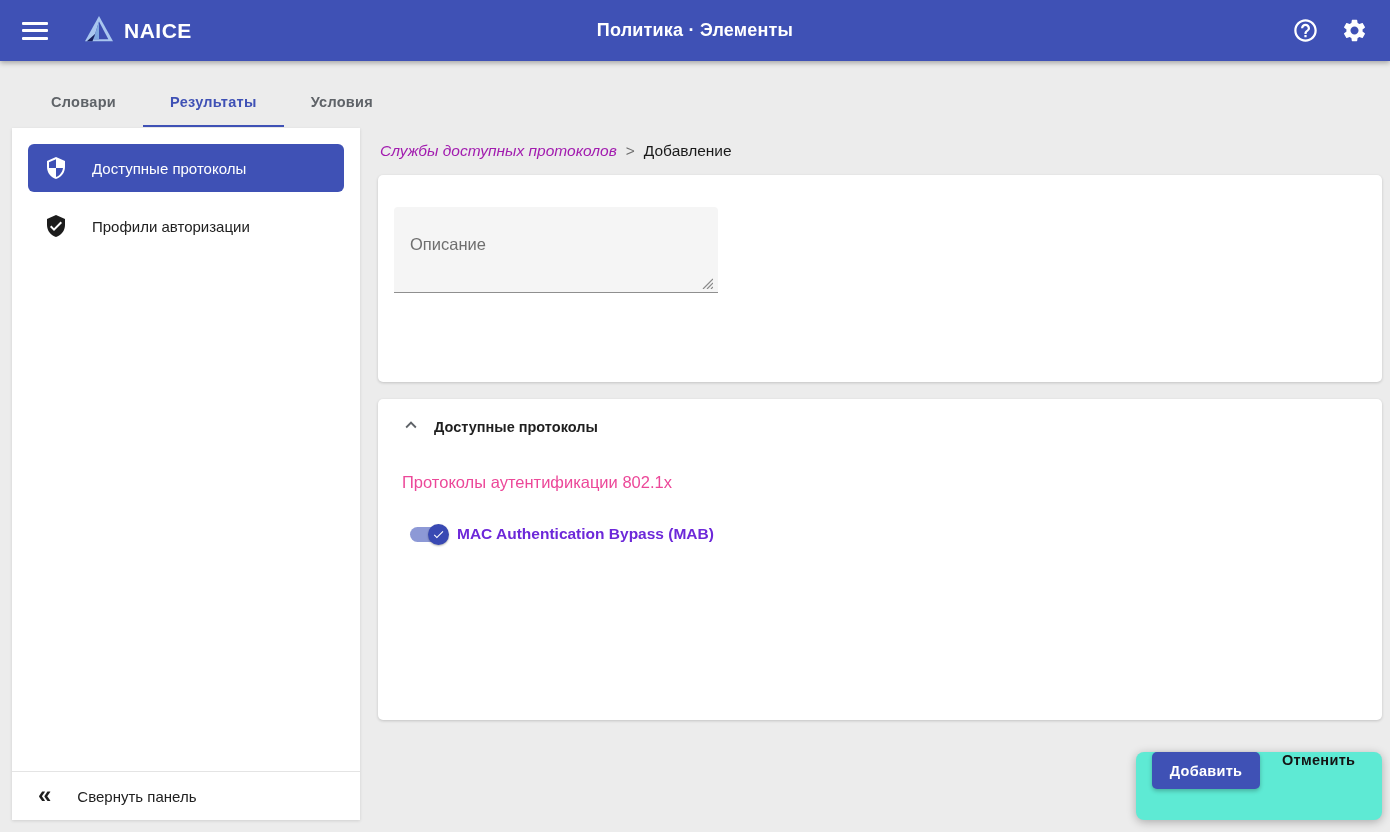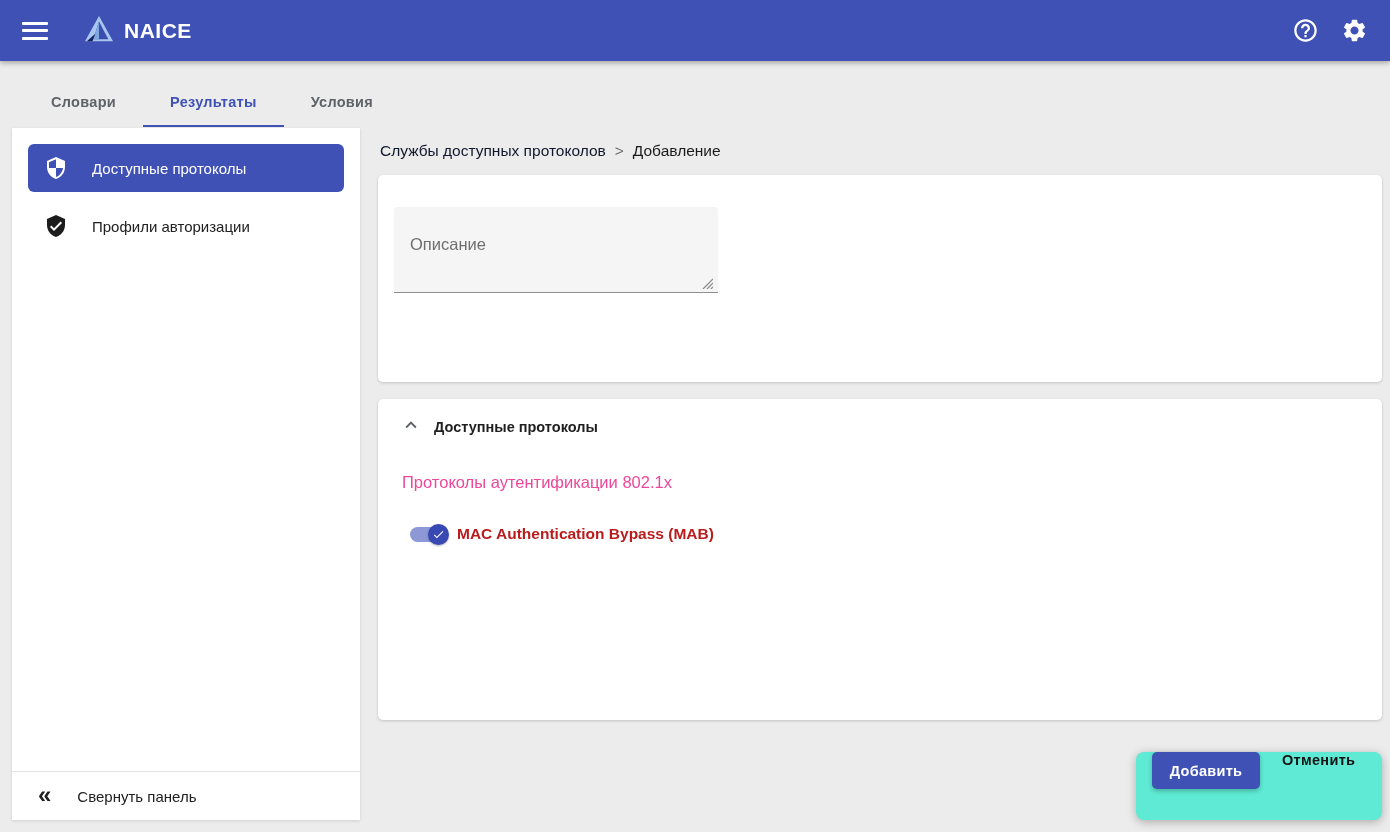--- a/index.html
+++ b/index.html
@@ -58,21 +58,21 @@
     position:absolute; bottom:0; left:0; width:100%; height:49px;
     border-top:1px solid #e4e4e4; display:flex; align-items:center;
     padding-left:26px; gap:26px; cursor:pointer; background:#fff;
   }
   .collapse-chevrons { font-size:24px; font-weight:bold; color:#1f1f1f; line-height:1; margin-top:-3px; }
   .collapse-label { font-size:15px; color:#212121;text-align:center; }
 
   
   .main { position:absolute; left:378px; top:128px; width:1004px; }
   .breadcrumb { margin:14px 0 0 2px; font-size:15.5px; display:flex; gap:9px; align-items:center; }
-  .crumb-parent { color:#0f172a; }
+  .crumb-parent { color:#a21caf;font-style:italic; }
   .crumb-sep { color:#6e6e6e; }
   .crumb-current { color:#1a1a1a; }
 
   .card {
     background:#fff; border-radius:5px;
     box-shadow:0 1px 3px rgba(0,0,0,0.18);
     padding:16px;
   }
   .card-form { margin-top:15px; height:207px; }
 
@@ -106,21 +106,21 @@
   .checkbox-label { margin-left:24px; font-size:14.5px; color:#1c1c1c; letter-spacing:0.2px; }
 
   .toggle-row { margin-left:16px; margin-top:22px; height:40px; display:flex; align-items:center; }
   .toggle { position:relative; width:37px; height:15px; cursor:pointer; flex:none; }
   .toggle-track { position:absolute; inset:0; border-radius:8px; background:#8d99d6; }
   .toggle-thumb {
     position:absolute; right:-2px; top:-3px; width:21px; height:21px; border-radius:50%;
     background:#3949b3; display:flex; align-items:center; justify-content:center;
     box-shadow:0 1px 2px rgba(0,0,0,0.3);
   }
-  .toggle-label { margin-left:10px; font-size:15.5px; font-weight:bold; color:#b91c1c;text-align:right; }
+  .toggle-label { margin-left:10px; font-size:15.5px; font-weight:bold; color:#6d28d9;text-align:right; }
 
   
   .actions-card {
     position:absolute; right:8px; bottom:12px; width:246px; height:68px;
     background:#5eead4; border-radius:8px;
     box-shadow:0 2px 10px rgba(0,0,0,0.28);
     display:flex; align-items:flex-start; padding:0 14px 0 16px; gap:22px; z-index:30;
   }
   .btn-primary {
     width:108px; height:37px; border:none; border-radius:5px;
@@ -146,20 +146,21 @@
     <span class="icon">
       <svg width="30" height="28" viewBox="0 0 32 30">
         <polygon points="16,1 31,28 1,28" fill="#a9c6ef"></polygon>
         <polygon points="16,7 26,26 10,26" fill="#3c4db0"></polygon>
         <polygon points="16,7 16,26 10,26" fill="#7fa8e0"></polygon>
         <polygon points="3,28 12,20 9,28" fill="#16205c"></polygon>
       </svg>
     </span>
     <span class="brand-name">NAICE</span>
   </div>
+  <div class="app-title">Политика · Элементы</div>
   <div class="bar-actions">
     <span class="bar-icon">
       <svg width="27" height="27" viewBox="0 0 24 24" fill="#fff">
         <path d="M11 18h2v-2h-2v2zm1-16C6.48 2 2 6.48 2 12s4.48 10 10 10 10-4.48 10-10S17.52 2 12 2zm0 18c-4.41 0-8-3.59-8-8s3.59-8 8-8 8 3.59 8 8-3.59 8-8 8zm0-14c-2.21 0-4 1.79-4 4h2c0-1.1.9-2 2-2s2 .9 2 2c0 2-3 1.75-3 5h2c0-2.25 3-2.5 3-5 0-2.21-1.79-4-4-4z"></path>
       </svg>
     </span>
     <span class="bar-icon">
       <svg width="27" height="27" viewBox="0 0 24 24" fill="#fff">
         <path d="M19.14,12.94c0.04-0.3,0.06-0.61,0.06-0.94c0-0.32-0.02-0.64-0.07-0.94l2.03-1.58c0.18-0.14,0.23-0.41,0.12-0.61l-1.92-3.32c-0.12-0.22-0.37-0.29-0.59-0.22l-2.39,0.96c-0.5-0.38-1.03-0.7-1.62-0.94L14.4,2.81c-0.04-0.24-0.24-0.41-0.48-0.41h-3.84c-0.24,0-0.43,0.17-0.47,0.41L9.25,5.35C8.66,5.59,8.12,5.92,7.63,6.29L5.24,5.33c-0.22-0.08-0.47,0-0.59,0.22L2.74,8.87C2.62,9.08,2.66,9.34,2.86,9.48l2.03,1.58C4.84,11.36,4.8,11.69,4.8,12s0.02,0.64,0.07,0.94l-2.03,1.58c-0.18,0.14-0.23,0.41-0.12,0.61l1.92,3.32c0.12,0.22,0.37,0.29,0.59,0.22l2.39-0.96c0.5,0.38,1.03,0.7,1.62,0.94l0.36,2.54c0.05,0.24,0.24,0.41,0.48,0.41h3.84c0.24,0,0.44-0.17,0.47-0.41l0.36-2.54c0.59-0.24,1.13-0.56,1.62-0.94l2.39,0.96c0.22,0.08,0.47,0,0.59-0.22l1.92-3.32c0.12-0.22,0.07-0.47-0.12-0.61L19.14,12.94z M12,15.6c-1.98,0-3.6-1.62-3.6-3.6s1.62-3.6,3.6-3.6s3.6,1.62,3.6,3.6S13.98,15.6,12,15.6z"></path>
       </svg>

